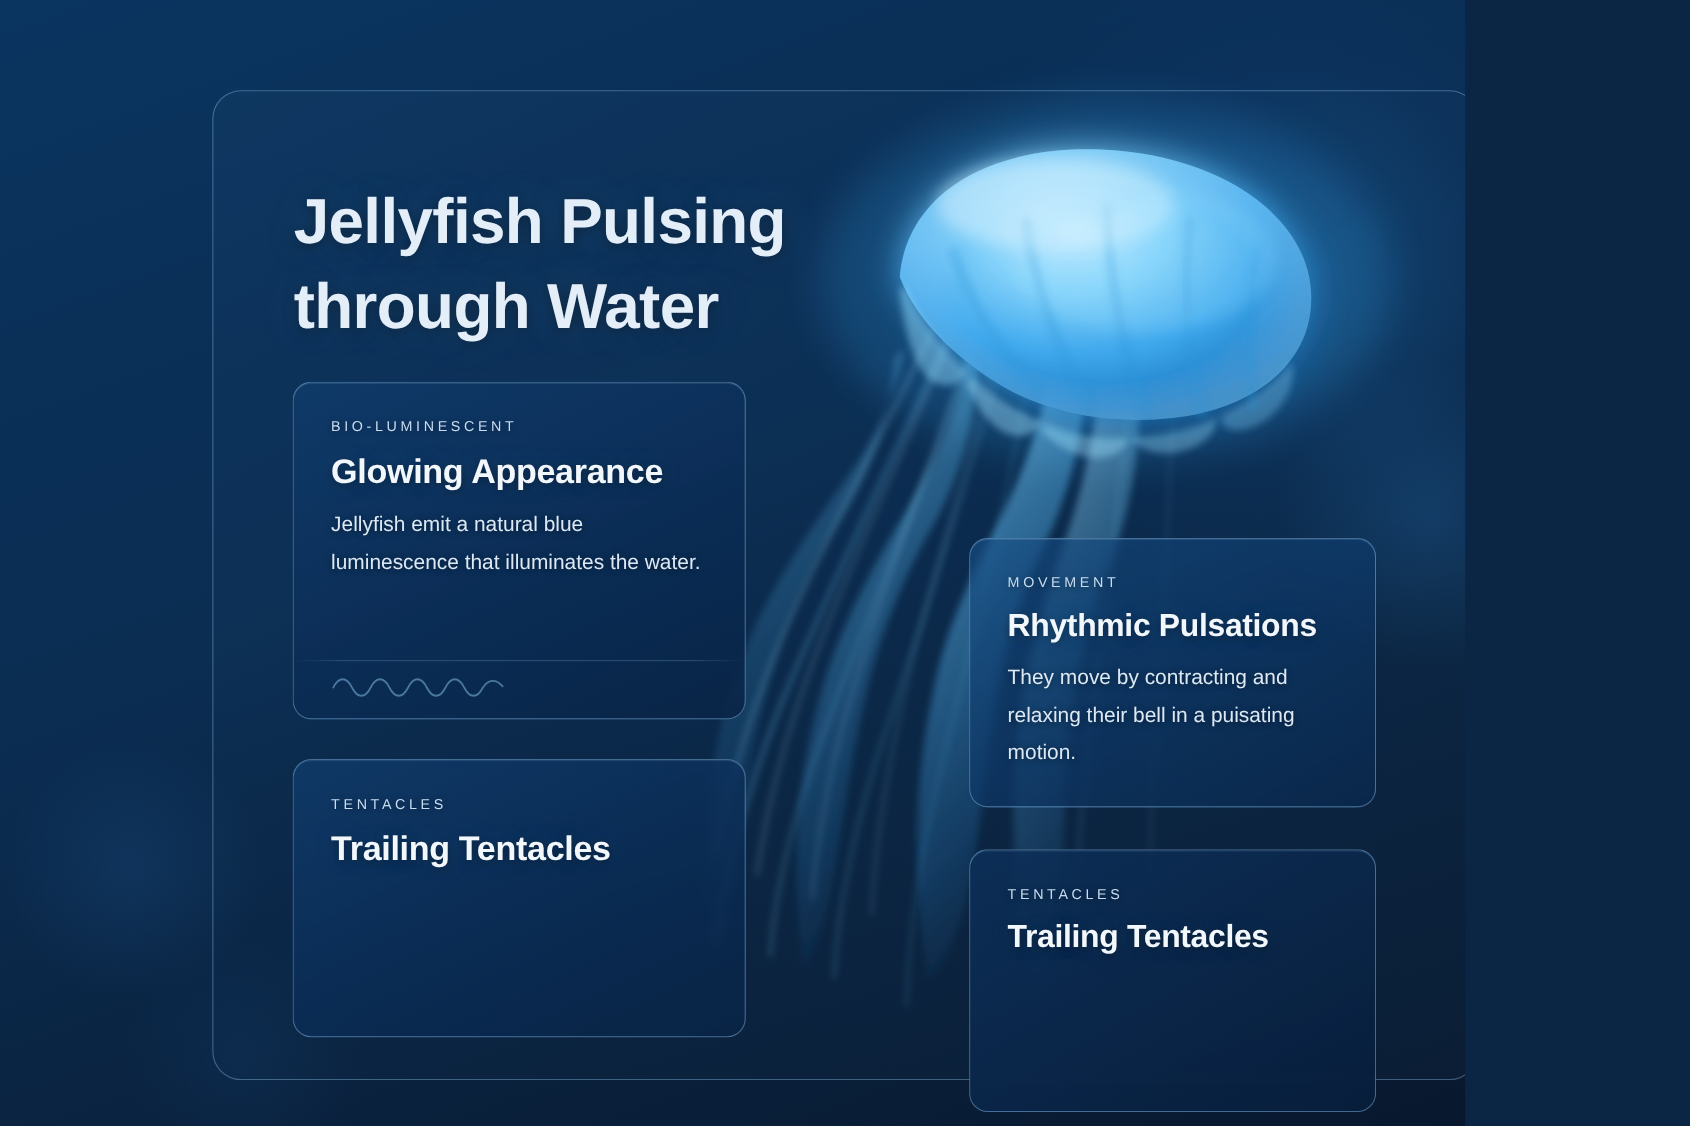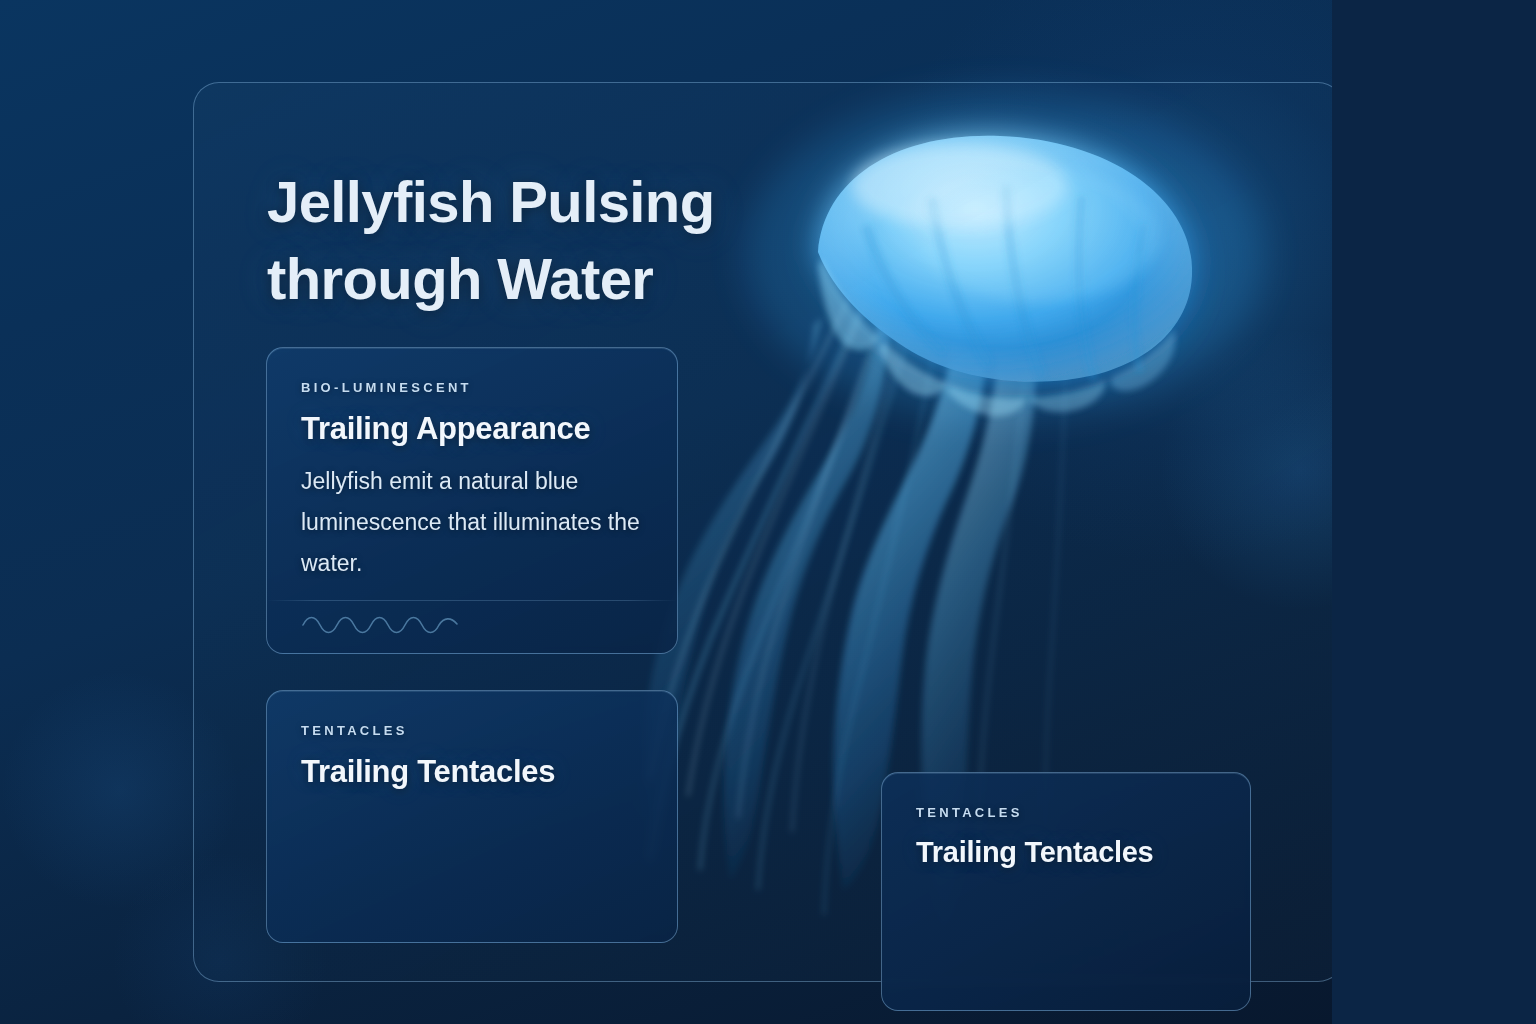--- a/index.html
+++ b/index.html
@@ -78,38 +78,38 @@
     background:linear-gradient(150deg, rgba(13,48,90,0.86) 0%, rgba(10,38,73,0.90) 55%, rgba(8,30,60,0.92) 100%);
   }
 
   #card-glow    { left:266px; top:347px;  width:412px; height:307px; }
   #card-tent-l  { left:266px; top:690px;  width:412px; height:253px; }
   #card-move    { left:881px; top:489px;  width:370px; height:245px; }
   #card-tent-r  { left:881px; top:772px;  width:370px; height:239px; }
 
   .eyebrow {
     font-size:13px;
-    font-weight:700;
+    font-weight:400;
     letter-spacing:3.3px;
     color:#c6dcf0;
     text-transform:uppercase;
     margin-bottom:16px;
     text-shadow:0 1px 6px rgba(0,0,0,0.4);
   }
   .card-title {
     font-size:31px;
     font-weight:bold;
     letter-spacing:-0.3px;
     color:#f2f7fc;
     margin-bottom:14px;
     text-shadow:0 2px 10px rgba(0,0,0,0.45), 0 0 22px rgba(120,190,255,0.18);
   }
   .card-title.sm { font-size:29px; }
   .card-body {
-    font-size:23px;
+    font-size:19px;
     line-height:1.78;
     color:#dce9f5;
     text-shadow:0 1px 7px rgba(0,0,0,0.45);
   }
 
   
   .card-divider {
     position:absolute;
     left:0; right:0; bottom:52px;
     height:1px;
@@ -250,34 +250,39 @@
     </svg>
   </div>
 
   <div id="panel"></div>
 
   <h1 id="title">Jellyfish Pulsing
 through Water</h1>
 
   <div class="card left" id="card-glow">
     <div class="eyebrow">BIO-LUMINESCENT</div>
-    <div class="card-title">Trailing Appearance</div>
+    <div class="card-title">Glowing Appearance</div>
     <div class="card-body">Jellyfish emit a natural blue luminescence that illuminates the water.</div>
     <div class="card-divider"></div>
     <svg class="card-wave" viewBox="0 0 160 26">
       <path d="M2,14 C7,4 14,4 19,14 C24,24 31,24 36,14 C41,4 48,4 53,14
                C58,24 65,24 70,14 C75,4 82,4 87,14 C92,24 99,24 104,14
                C109,4 116,4 121,14 C126,24 133,24 138,14 C143,6 150,6 156,13" fill="none" stroke="#7fb8e0" stroke-opacity="0.55" stroke-width="1.6" stroke-linecap="round"></path>
     </svg>
   </div>
 
   <div class="card left" id="card-tent-l">
     <div class="eyebrow">TENTACLES</div>
     <div class="card-title">Trailing Tentacles</div>
   </div>
 
+  <div class="card right" id="card-move">
+    <div class="eyebrow">MOVEMENT</div>
+    <div class="card-title sm">Rhythmic Pulsations</div>
+    <div class="card-body">They move by contracting and relaxing their bell in a puisating motion.</div>
+  </div>
 
   <div class="card right deep" id="card-tent-r">
     <div class="eyebrow">TENTACLES</div>
     <div class="card-title sm">Trailing Tentacles</div>
   </div>
 
 </div>
 
 </body></html>

